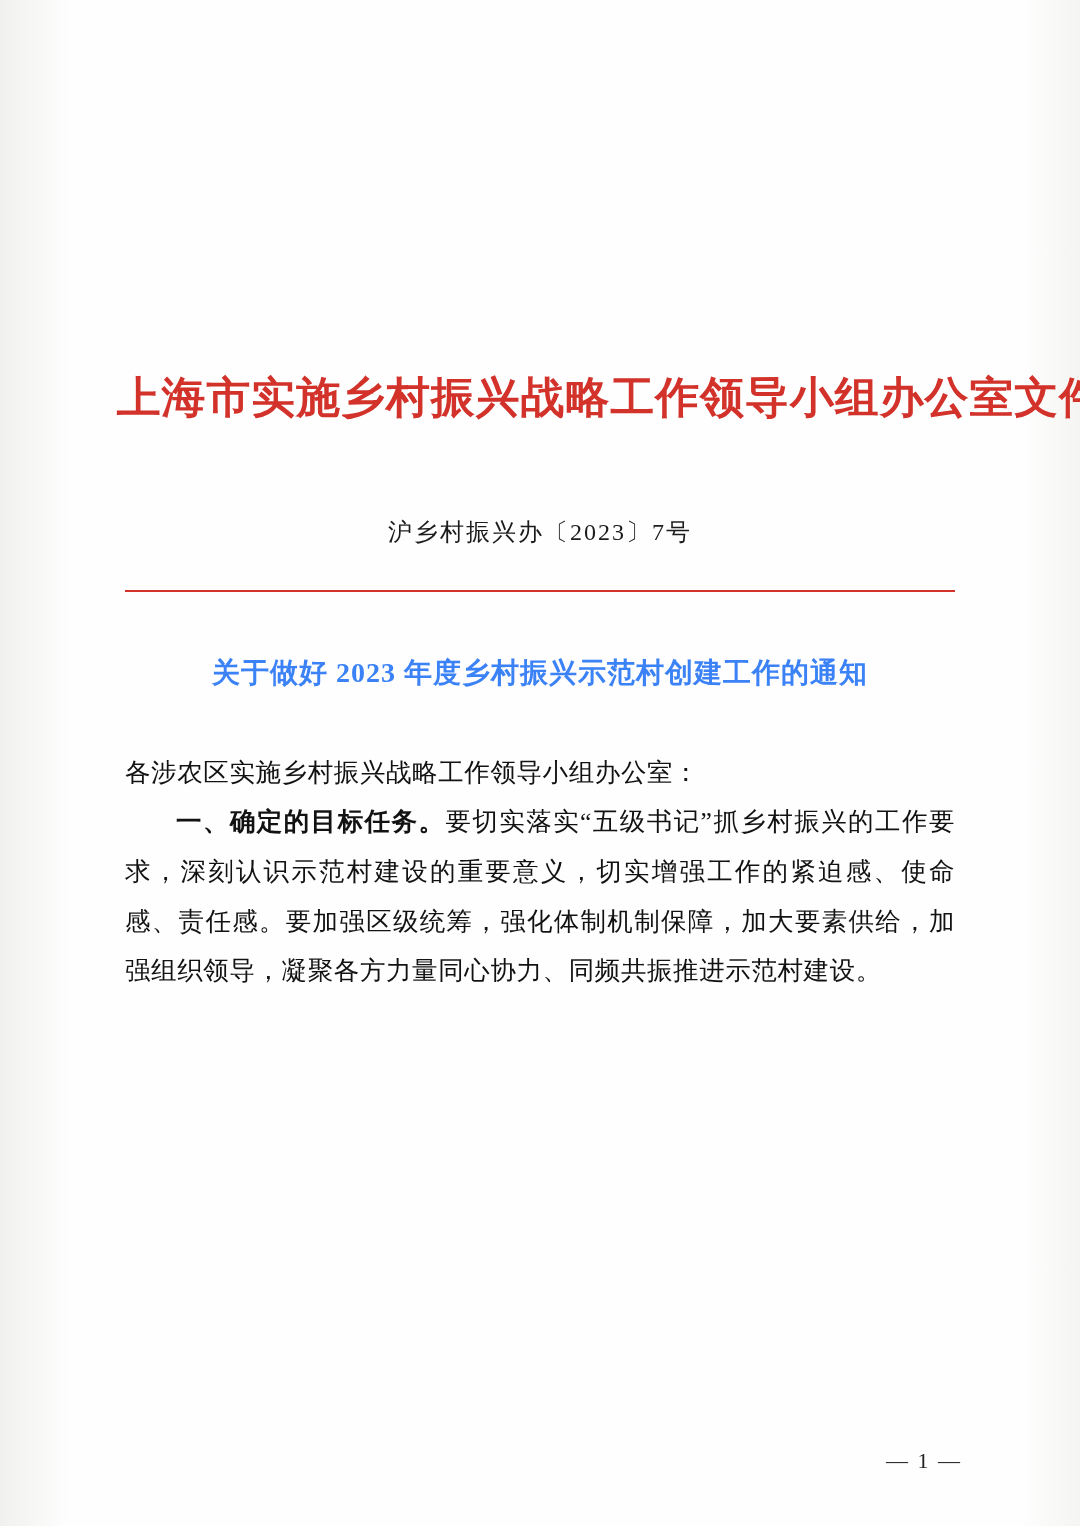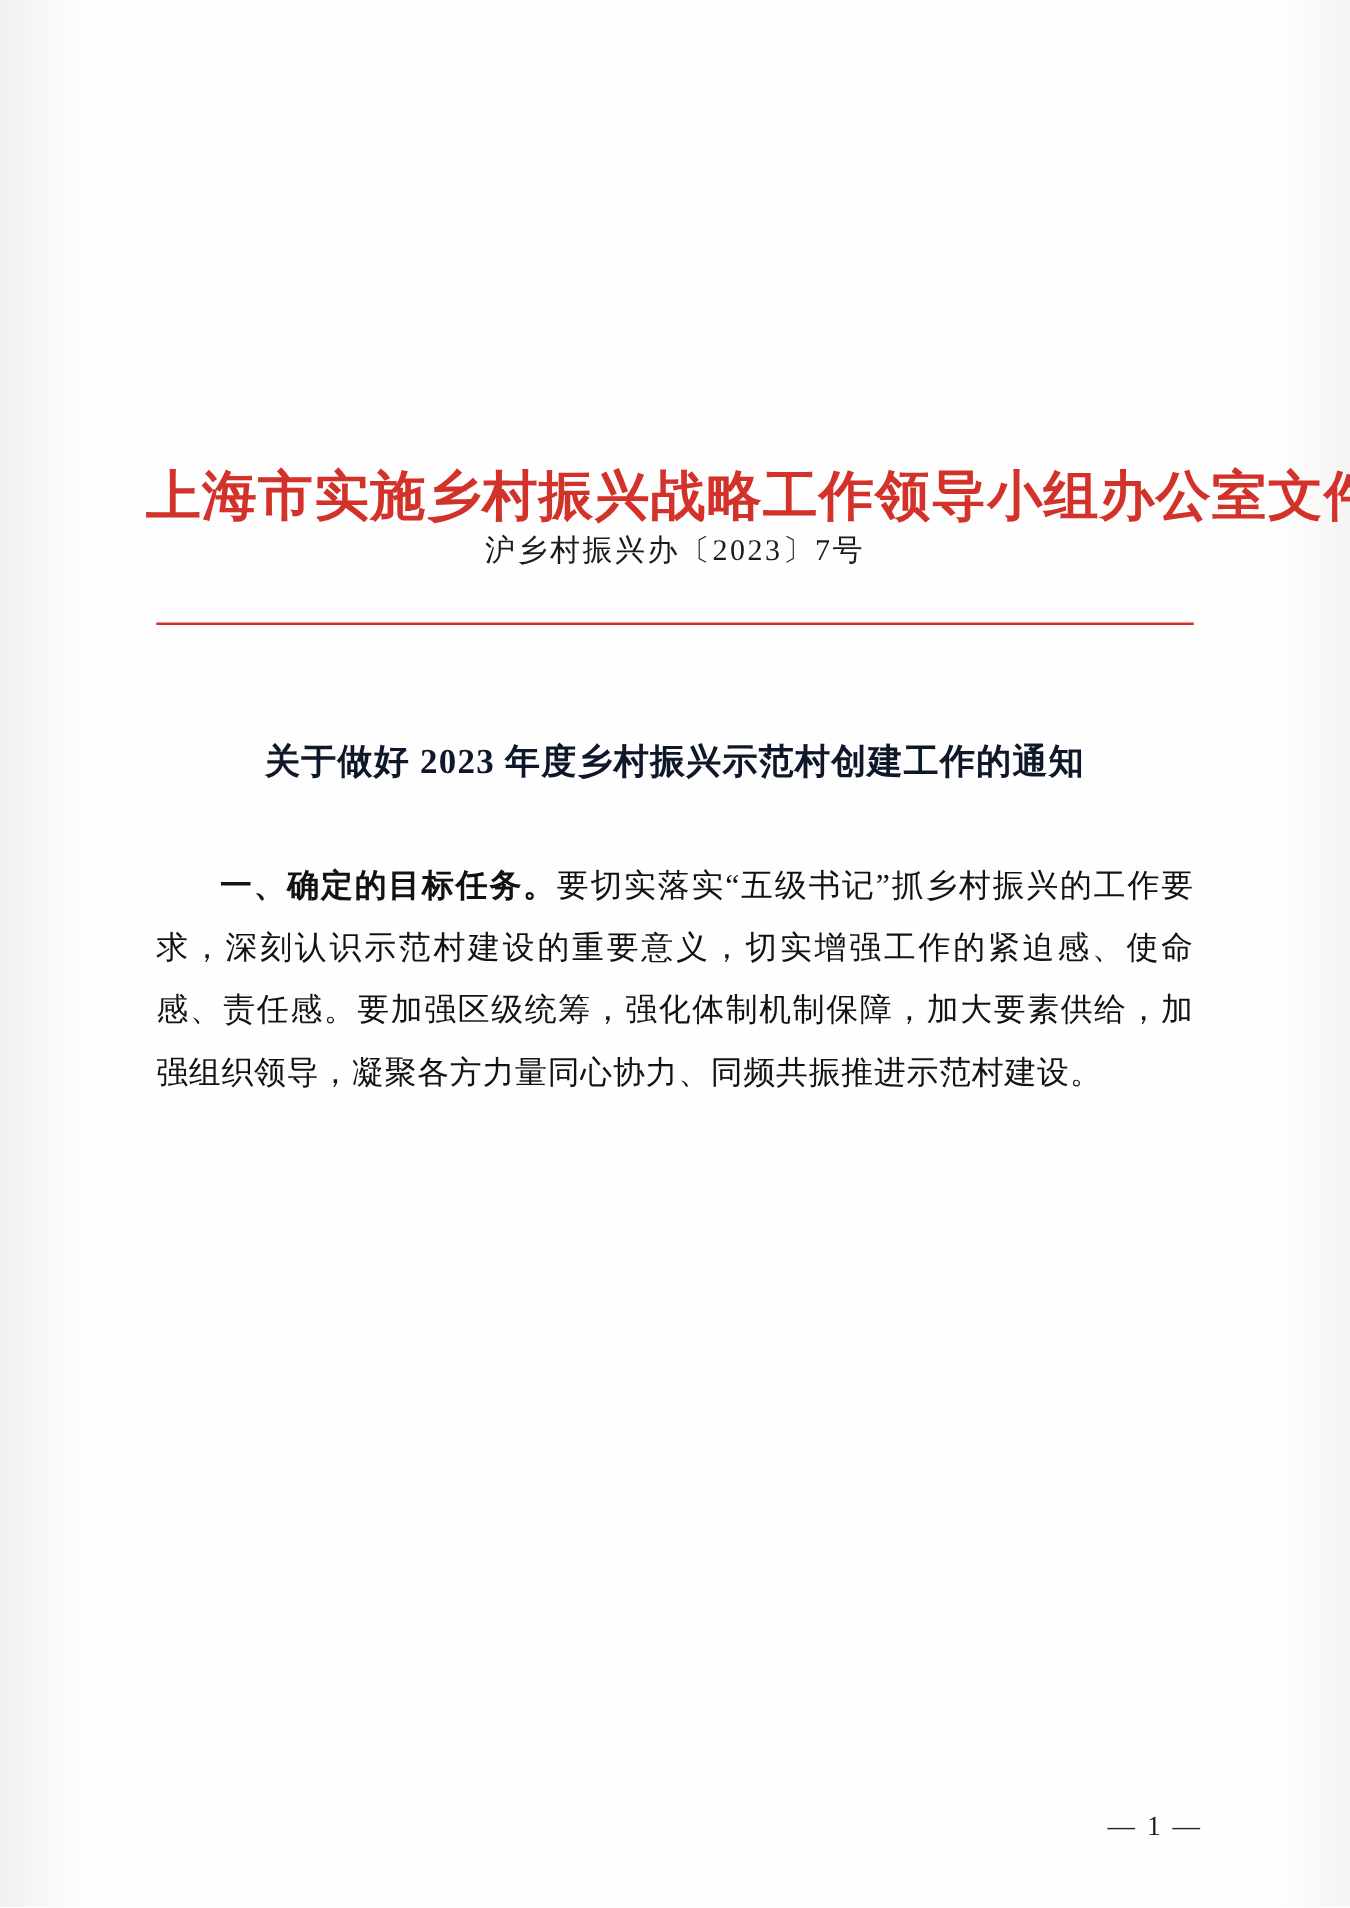--- a/index.html
+++ b/index.html
@@ -41,40 +41,41 @@
     font-family: "Liberation Serif", "DejaVu Serif", serif;
     font-weight: bold;
     font-size: 43px;
     letter-spacing: 1px;
     line-height: 1.2;
     white-space: nowrap;
     transform: scaleX(1.02);
   }
 
   .doc-number {
+    margin-top: 92px;
     text-align: center;
     font-size: 24px;
     color: #1b1b1b;
     letter-spacing: 2px;
     font-family: "Liberation Serif", "DejaVu Serif", serif;
   }
 
   .red-rule {
     margin-top: 42px;
     height: 2px;
     background: #d2322a;
     width: 830px;
   }
 
   .subject {
-    margin-top: 90px;
+    margin-top: 62px;
     text-align: center;
     font-size: 28px;
     font-weight: bold;
-    color: #0f172a;
+    color: #3b82f6;
     letter-spacing: 1px;
   }
 
   .body-text {
     margin-top: 56px;
     font-size: 25.5px;
     line-height: 1.95;
     color: #121212;
     letter-spacing: 0.6px;
     text-align: justify;
@@ -107,20 +108,21 @@
 
     <div class="doc-title">上海市实施乡村振兴战略工作领导小组办公室文件</div>
 
     <div class="doc-number">沪乡村振兴办〔2023〕7号</div>
 
     <div class="red-rule"></div>
 
     <div class="subject">关于做好 2023 年度乡村振兴示范村创建工作的通知</div>
 
     <div class="body-text">
+      <p>各涉农区实施乡村振兴战略工作领导小组办公室：</p>
 
 
       <p class="p-indent">
         <span class="bold">一、确定的目标任务。</span><span>要切实落实“五级书记”抓乡村振兴的工作要求，深刻认识示范村建设的重要意义，切实增强工作的紧迫感、使命感、责任感。要加强区级统筹，强化体制机制保障，加大要素供给，加强组织领导，凝聚各方力量同心协力、同频共振推进示范村建设。</span>
       </p>
     </div>
 
   </div>
 
   <div class="page-number">— 1 —</div>

